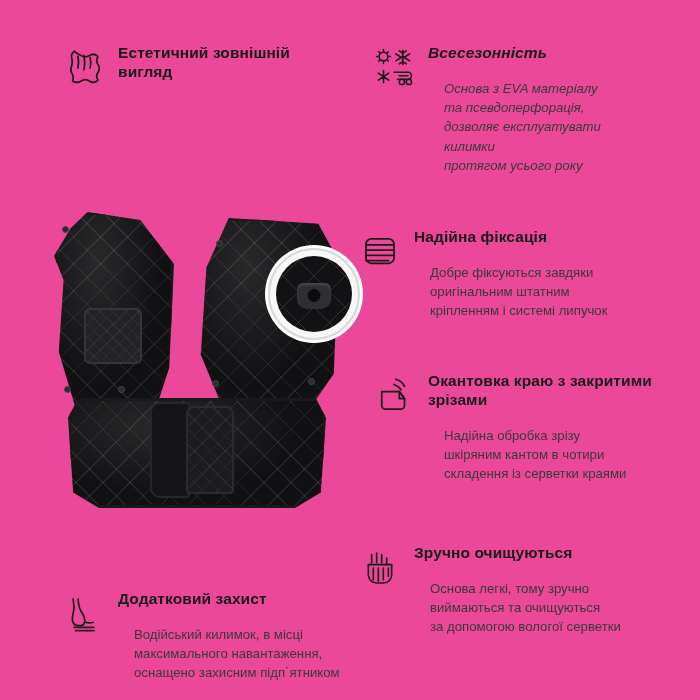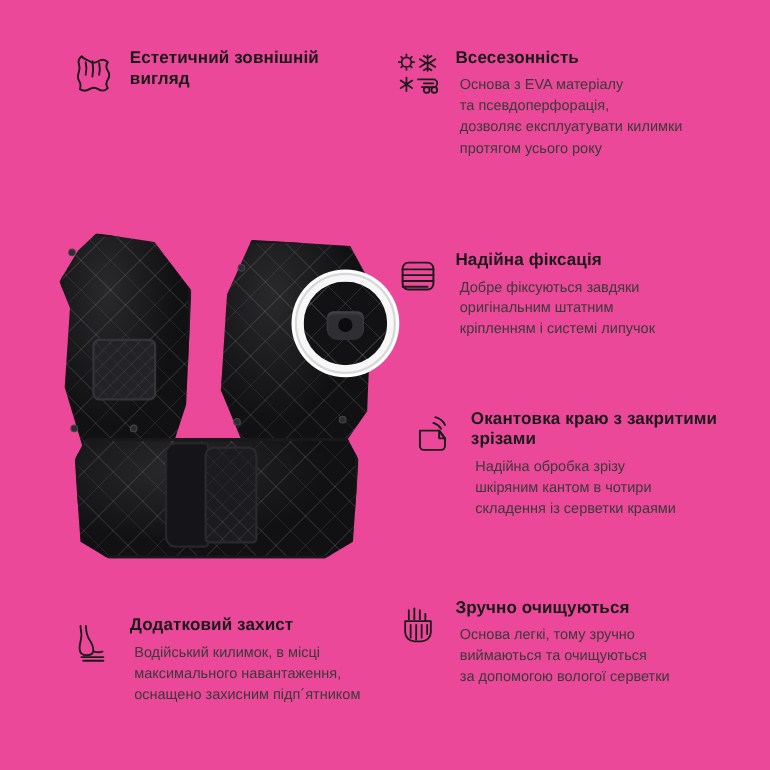--- a/index.html
+++ b/index.html
@@ -41,30 +41,30 @@
     font-weight: bold;
     color: #1a1a1a;
     line-height: 1.22;
     margin: 0 0 3px 0;
     letter-spacing: 0.1px;
   }
   .feature .body {
     font-size: 13.2px;
     color: #3a3a3a;
     line-height: 1.46;
-    margin: 4px;
+    margin: 16px;
     white-space: pre-line;
   }
 
   
   #f-aesthetic { left: 62px;  top: 44px;  width: 250px; }
-  #f-season    { left: 358px; top: 44px;  width: 290px; }
+  #f-season    { left: 372px; top: 44px;  width: 290px; font-style: italic; }
   #f-fixation  { left: 358px; top: 228px; width: 290px; justify-content: center; }
   #f-edging    { left: 372px; top: 372px; width: 300px; }
-  #f-extra     { left: 62px;  top: 560px; width: 300px; }
+  #f-extra     { left: 62px;  top: 590px; width: 300px; }
   #f-clean     { left: 358px; top: 544px; width: 290px; }
 
   #f-extra .icon, #f-clean .icon { padding-top: 4px; }
 
   
   .mats {
     position: absolute;
     left: 40px;
     top: 200px;
     width: 330px;

